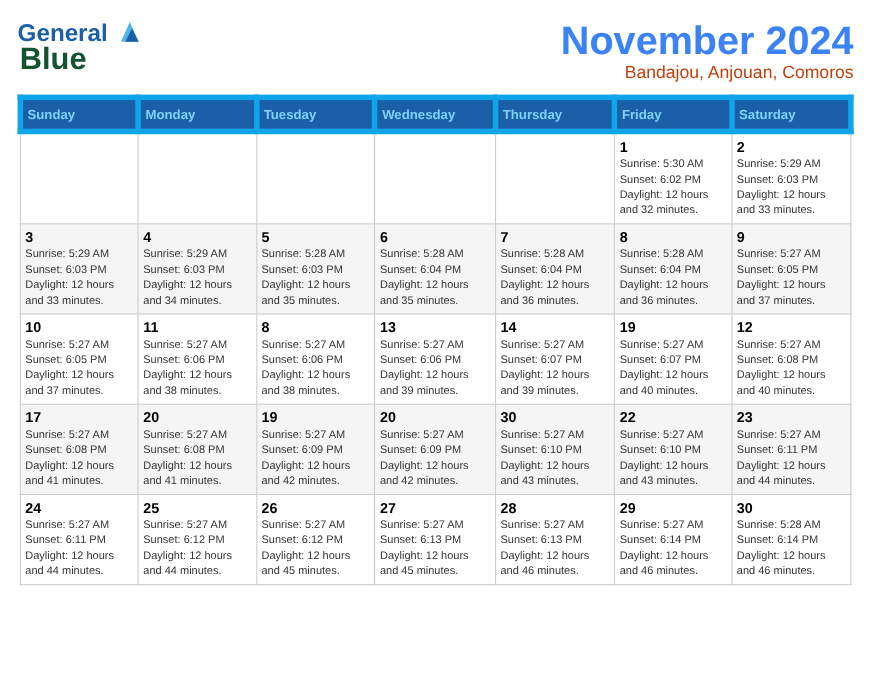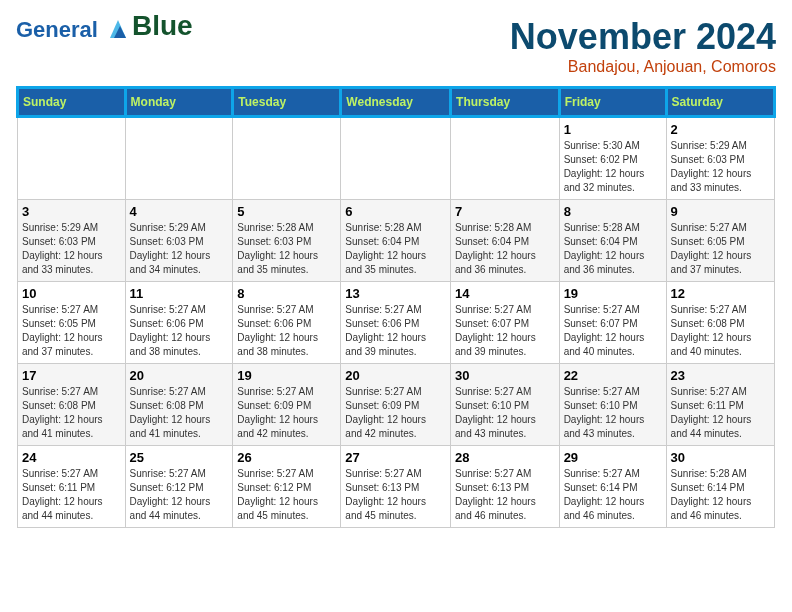--- a/index.html
+++ b/index.html
@@ -11,48 +11,48 @@
       padding: 16px;
     }
     .header-area {
       display: flex;
       justify-content: space-between;
       align-items: flex-start;
       margin-bottom: 10px;
     }
     .logo {
       display: flex;
-      flex-direction: row;
+      flex-direction: column;
       align-items: flex-start;
     }
     .title-area {
       text-align: right;
     }
     .month-title {
       font-size: 36px;
       font-weight: bold;
-      color: #0c4a6e;
+      color: #3b82f6;
     }
     .location-title {
       font-size: 16px;
       color: #c2410c;
     }
     .calendar-table {
       width: 100%;
       border-collapse: collapse;
       font-size: 11px;
     }
     .calendar-table th {
       background-color: #1a5fa8;
-      color: #bef264;
+      color: #7dd3fc;
       padding: 6px 4px;
       text-align: left;
       font-size: 12px;
       font-weight: bold;
-      border: 3px solid #0ea5e9;
+      border: 5px solid #0ea5e9;
     }
     .calendar-table td {
       vertical-align: top;
       border: 1px solid #ccc;
       padding: 4px;
       width: 113px;
       min-height: 80px;
       background: #fff;
     }
     .calendar-table tr:nth-child(even) td {

